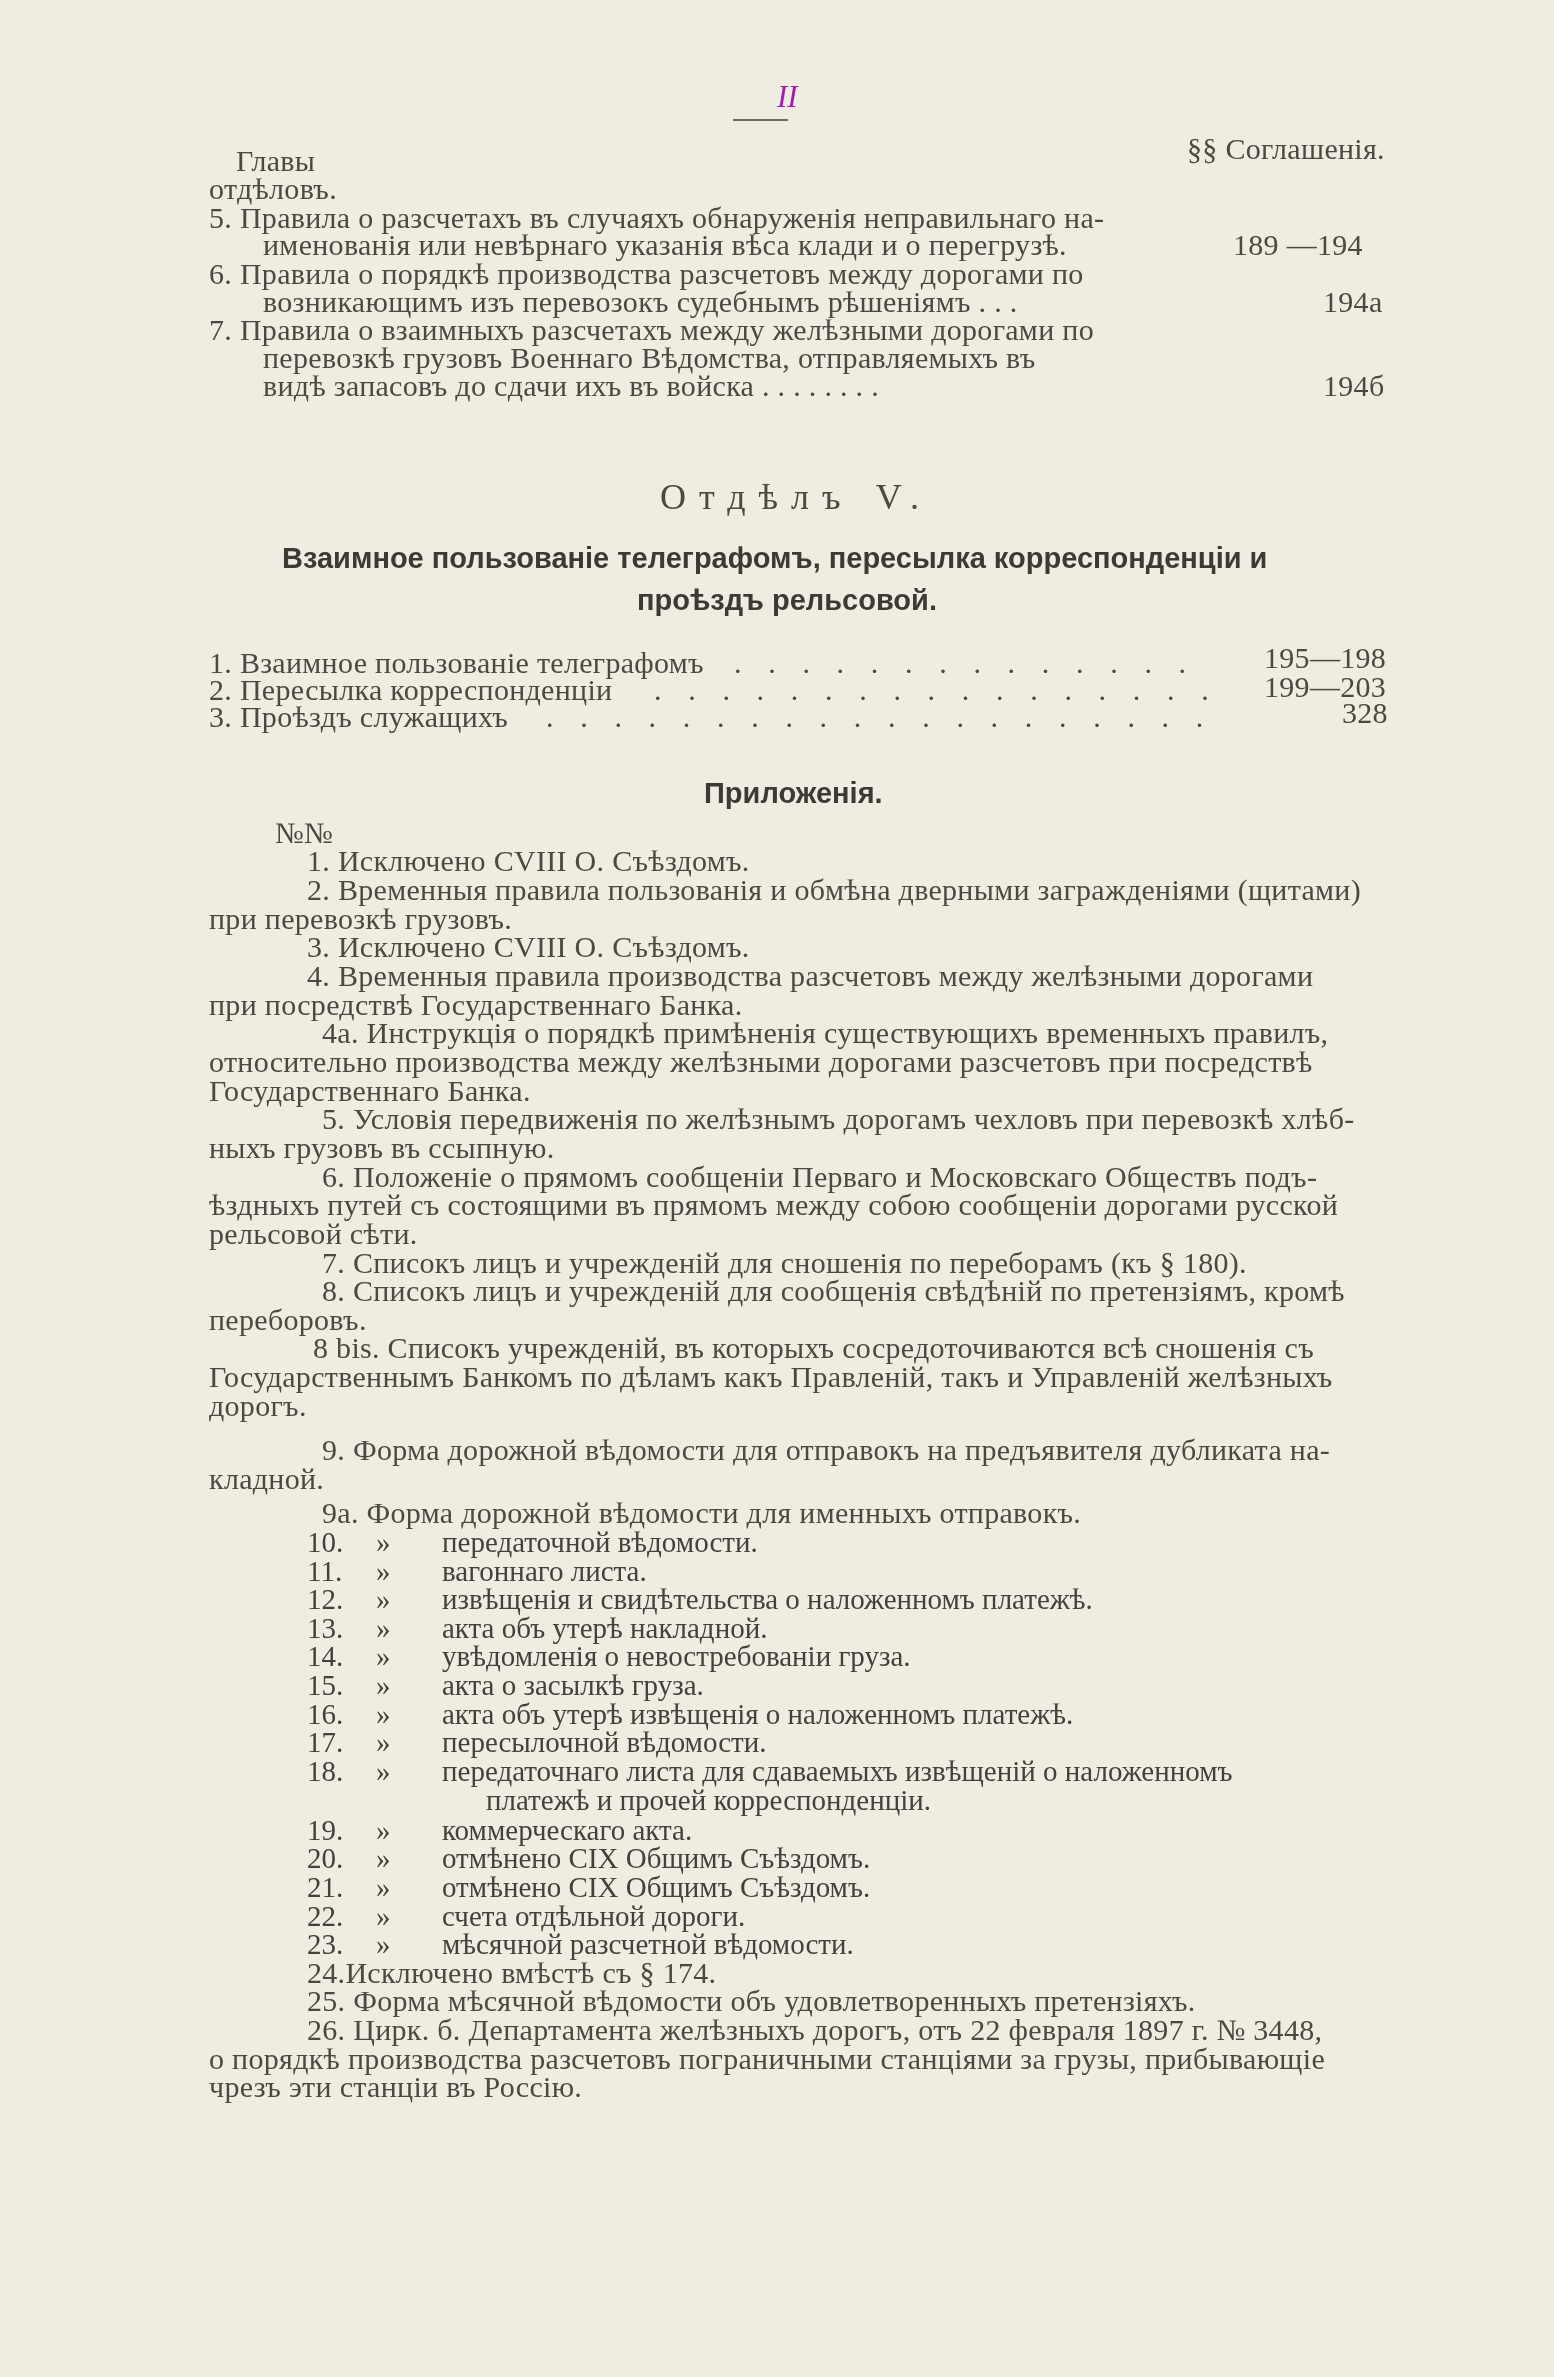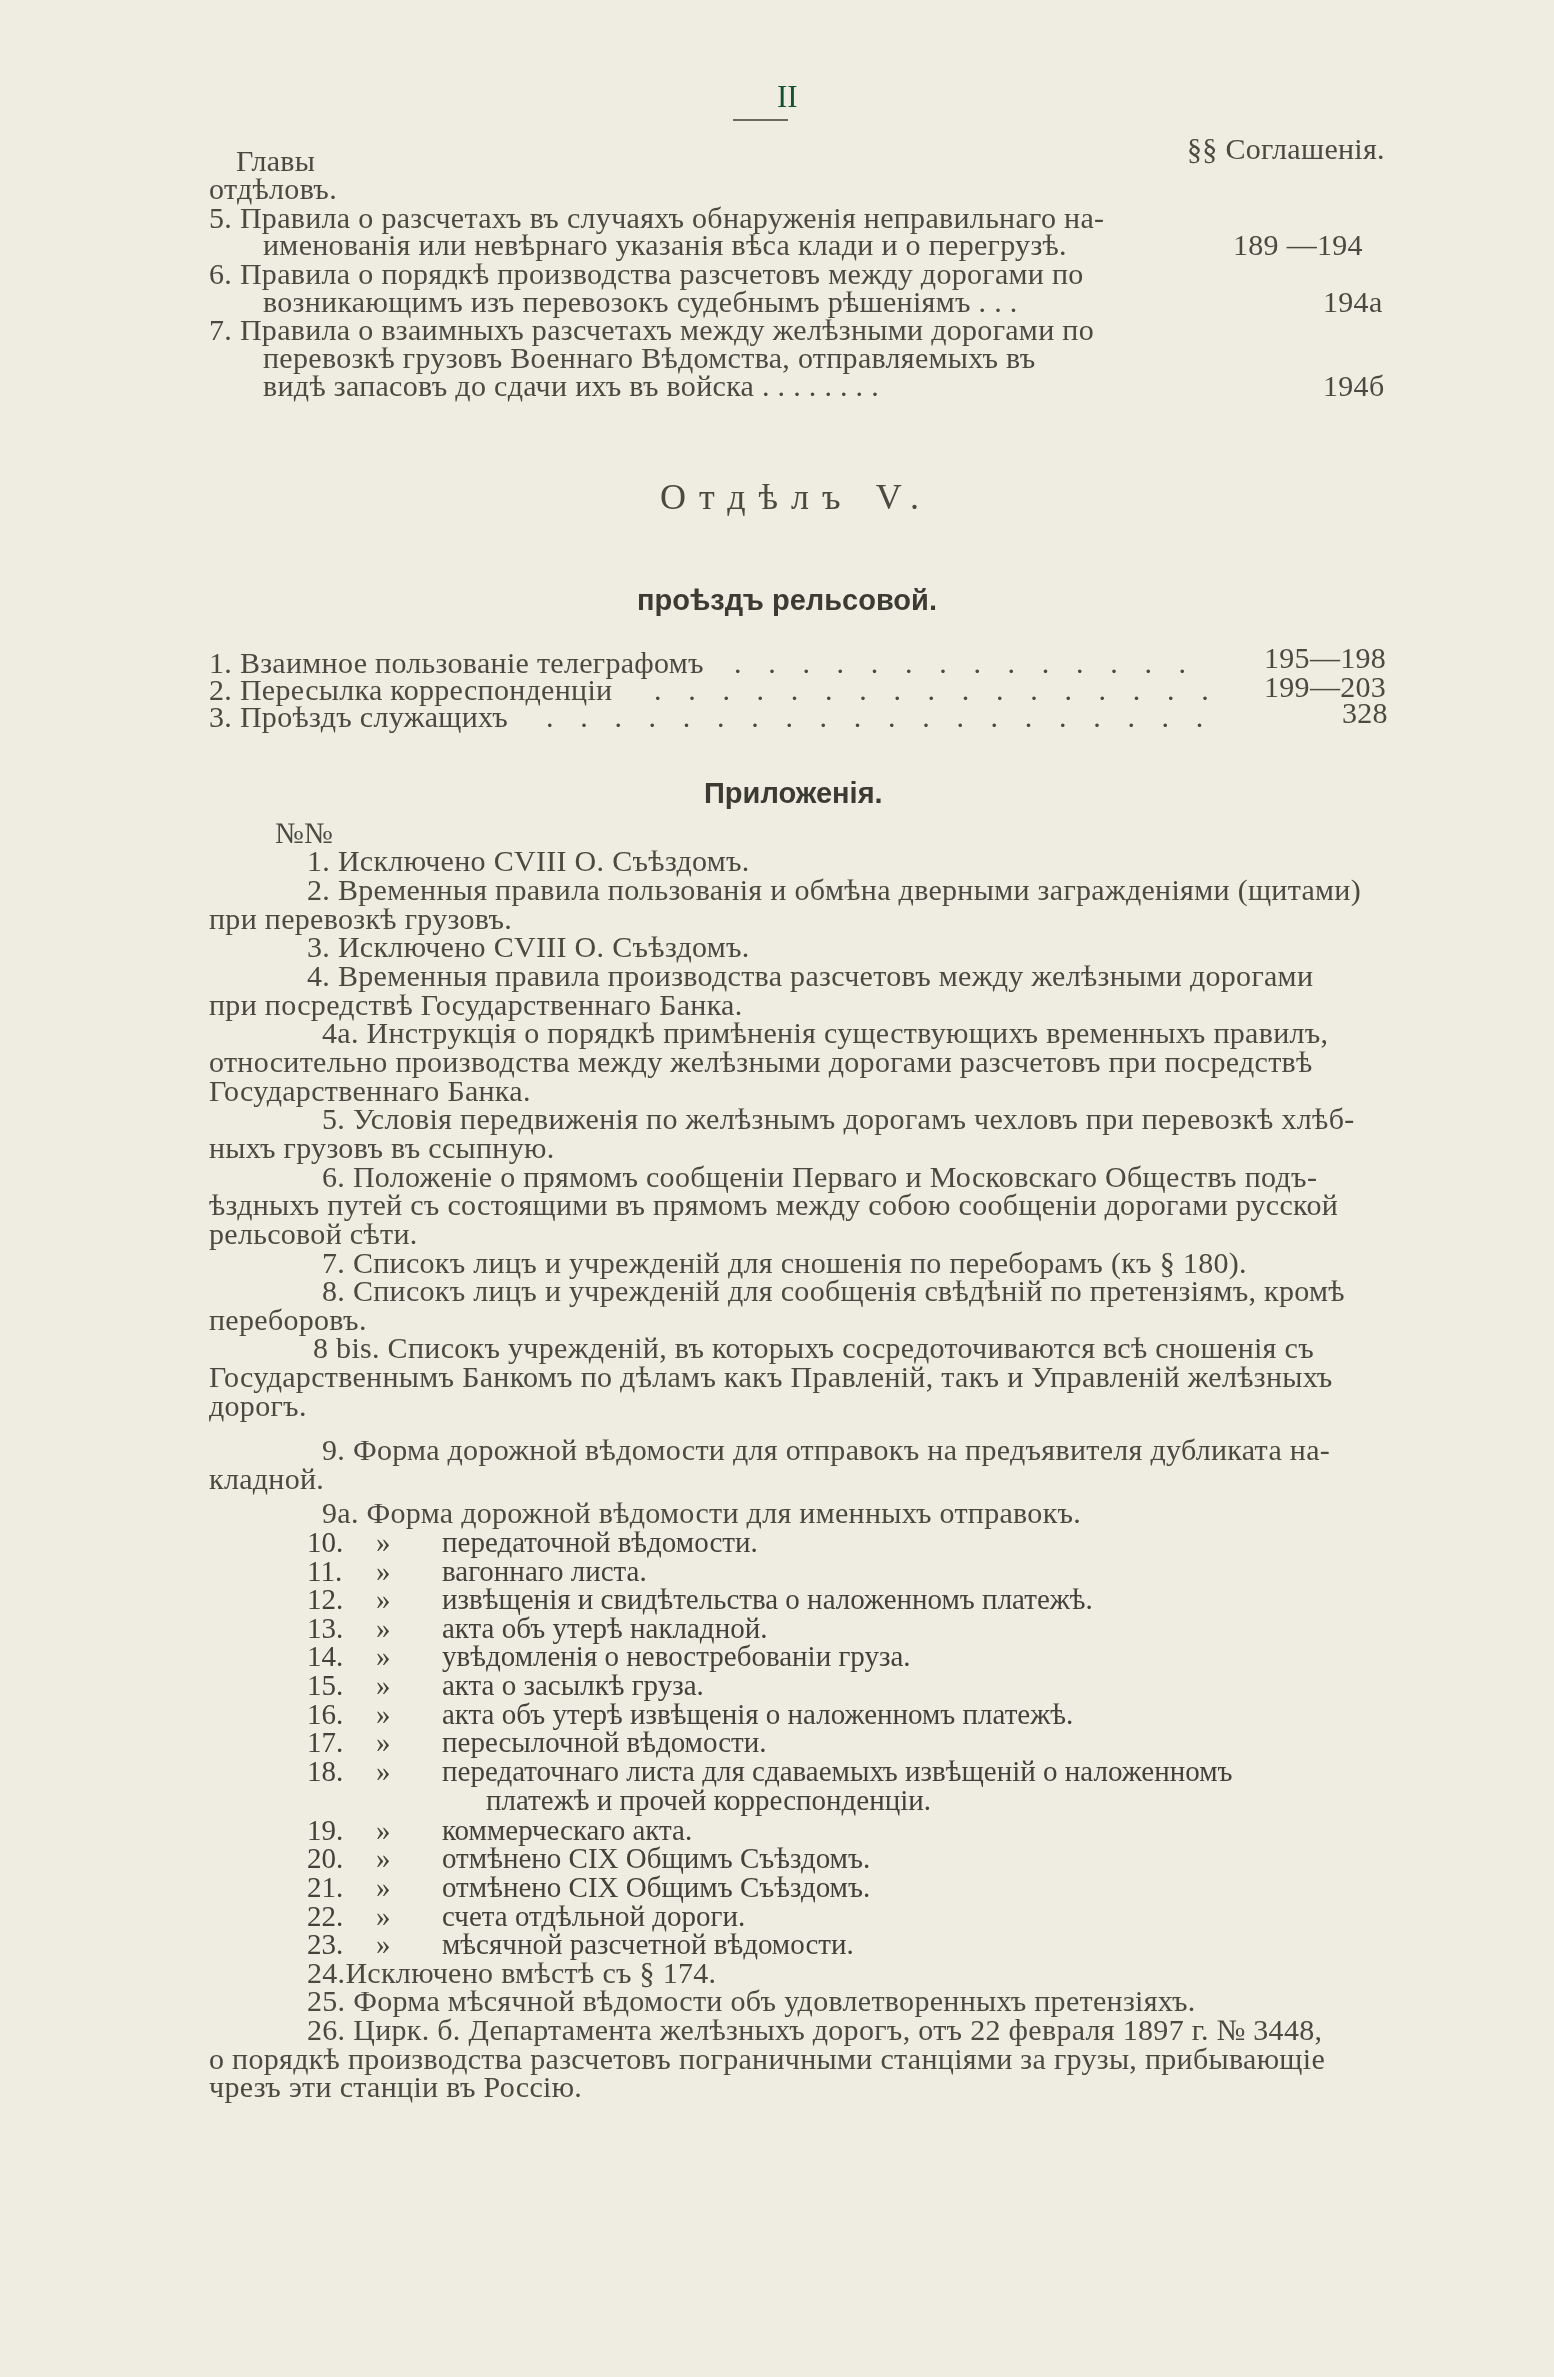--- a/index.html
+++ b/index.html
@@ -7,21 +7,21 @@
     width: 1554px; height: 2377px;
     background: #efede2;
     position: relative; overflow: hidden;
     color: #3a3a32;
     font-family: "Liberation Serif", "DejaVu Serif", serif;
   }
   .page { position: absolute; inset: 0; }
   .abs { position: absolute; white-space: nowrap; }
   .t { font-size: 30px; line-height: 30px; letter-spacing: 0.3px; color: #4a4a40; }
   .bold { font-family: "Liberation Sans", "DejaVu Sans", sans-serif; font-weight: bold; color: #3b3b33; }
-  .pageno { left: 777px; top: 79px; font-size: 31px; color: #14532d; }
+  .pageno { left: 777px; top: 79px; font-size: 31px; color: #a21caf; font-style: italic; }
   .rule { position: absolute; left: 733px; top: 119px; width: 55px; height: 1.8px; background: #6a6a60; }
   .spaced { letter-spacing: 13px; }
   .dots { letter-spacing: 9.6px; }
   .section-title { font-size: 36px; }
   .subhead { font-size: 29px; }
   .row { position: absolute; white-space: nowrap; font-size: 29px; line-height: 30px; color: #42423a; }
   .no { display:inline-block; width: 69px; }
   .q { display:inline-block; width: 66px; }
 </style>
 </head>
@@ -47,20 +47,21 @@
     <div class="abs t" style="left:1323px; top:287px;">194а</div>
   </div>
   <div>
     <div class="abs t" style="left:209px; top:315px;">7. Правила о взаимныхъ разсчетахъ между желѣзными дорогами по</div>
     <div class="abs t" style="left:263px; top:343px;">перевозкѣ грузовъ Военнаго Вѣдомства, отправляемыхъ въ</div>
     <div class="abs t" style="left:263px; top:371px;">видѣ запасовъ до сдачи ихъ въ войска . . . . . . . .</div>
     <div class="abs t" style="left:1323px; top:371px;font-family:Liberation Serif, serif;">194б</div>
   </div>
 
   <div class="abs t spaced section-title" style="left:660px; top:482px;">Отдѣлъ V.</div>
+  <div class="abs bold subhead" style="left:282px; top:542px;">Взаимное пользованіе телеграфомъ, пересылка корреспонденціи и</div>
   <div class="abs bold subhead" style="left:637px; top:584px;">проѣздъ рельсовой.</div>
 
   <div>
     <div class="abs t" style="left:209px; top:648px;">1. Взаимное пользованіе телеграфомъ</div>
     <div class="abs t dots" style="left:734px; top:648px;">. . . . . . . . . . . . . .</div>
     <div class="abs t" style="left:1264px; top:643px;">195—198</div>
   </div>
   <div>
     <div class="abs t" style="left:209px; top:675px;">2. Пересылка корреспонденціи</div>
     <div class="abs t dots" style="left:654px; top:675px;">. . . . . . . . . . . . . . . . .</div>

